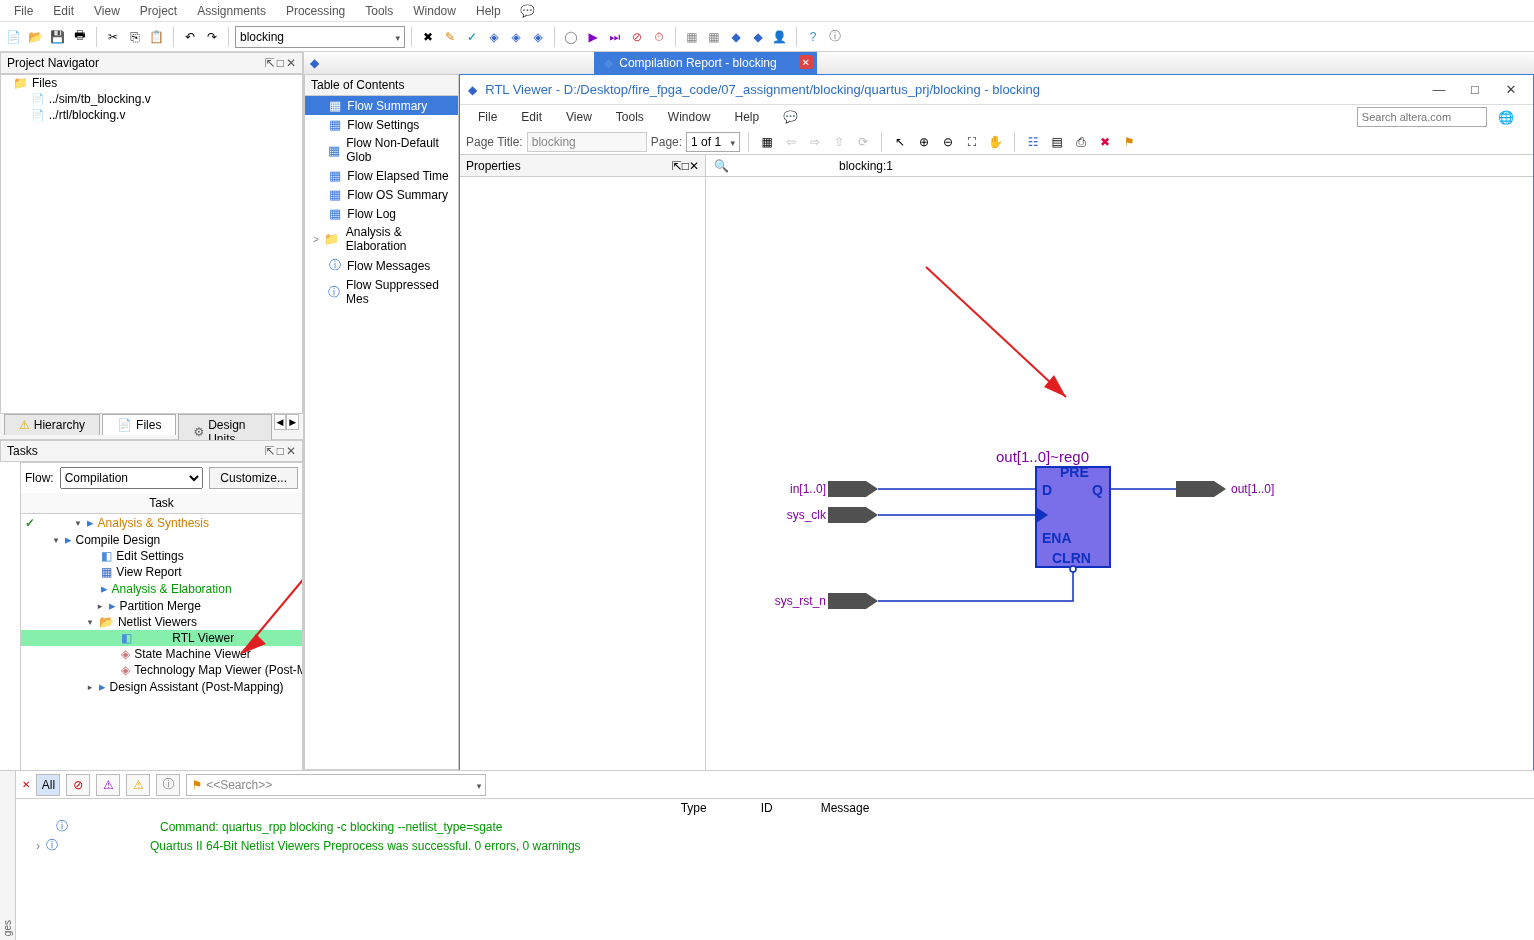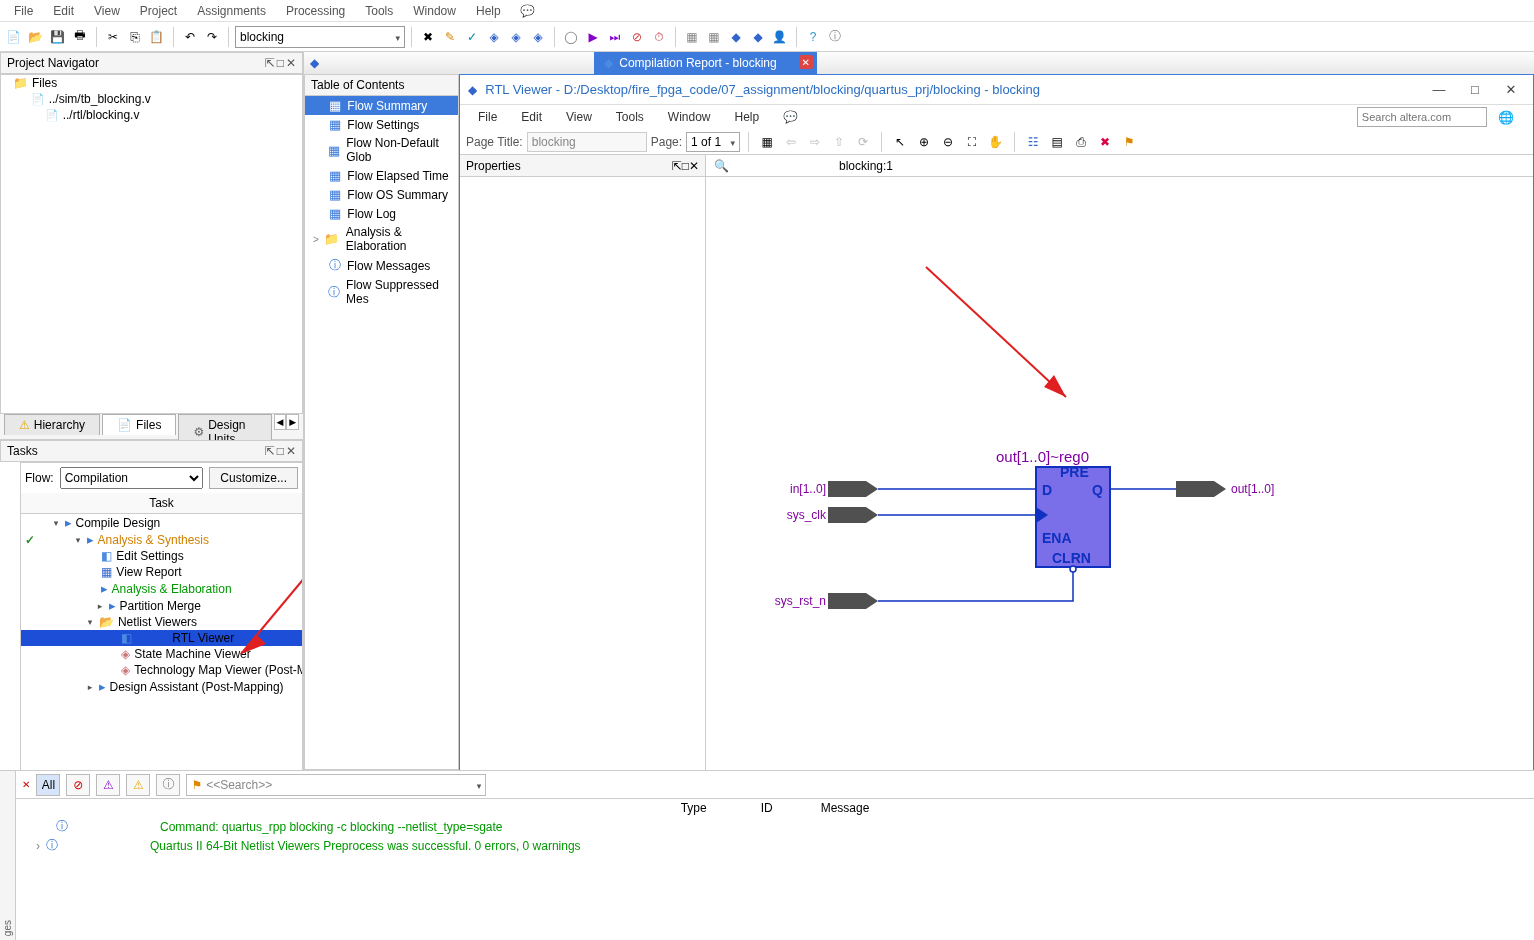--- a/index.html
+++ b/index.html
@@ -45,21 +45,21 @@
 .tri { width: 10px; display: inline-block; font-size: 9px; color: #555; text-align: center; }
 .tri.open::before { content: "▾"; }
 .tri.closed::before { content: "▸"; }
 .play-icon::before { content: "▸"; color: #3b7ad9; font-size: 13px; }
 .folder-open::before { content: "📂"; font-size: 12px; }
 .check-icon::before { content: "✓"; color: #2a912a; font-weight: bold; }
 .blue-cube::before { content: "◧"; color: #4b8be0; }
 .pink-cube::before { content: "◈"; color: #c77; }
 .txt-green { color: #009900; }
 .txt-orange { color: #d08000; }
-.sel-highlight { background: #1d4ed8; gap: 40px; }
+.sel-highlight { background: #86efac; gap: 40px; }
 
 .toc-panel { position: absolute; top: 0; left: 0; width: 155px; bottom: 170px; background: #fff; border: 1px solid #ccc; }
 .toc-header { background: #f5f5f5; padding: 3px 6px; border-bottom: 1px solid #ccc; }
 .toc-item { padding: 2px 4px 2px 8px; display: flex; align-items: center; gap: 6px; }
 .toc-item.sel { background: #3c7adb; color: #fff; }
 .toc-icon-table::before { content: "▦"; color: #3c7adb; font-size: 13px; }
 .toc-item.sel .toc-icon-table::before { color: #fff; }
 .toc-icon-info::before { content: "ⓘ"; color: #3c7adb; }
 .toc-icon-folder::before { content: "📁"; }
 .toc-expand::before { content: ">"; color: #888; font-size: 10px; width: 8px; }
@@ -200,21 +200,21 @@
   </div>
   <div class="nav-tree">
     <div class="rownode">
           <span class="folder-icon"></span>
           <span>Files</span>
         </div>
     <div class="rownode" style="padding-left:30px">
           <span class="file-icon"></span>
           <span>../sim/tb_blocking.v</span>
         </div>
-    <div class="rownode" style="padding-left:44px">
+    <div class="rownode" style="padding-left:30px">
           <span class="file-icon"></span>
           <span>../rtl/blocking.v</span>
         </div>
   </div>
 
   <div class="tabstrip">
     <div class="tab inactive">
           <span class="warn-icon"></span>
           <span>Hierarchy</span>
         </div>
@@ -239,31 +239,31 @@
         </span>
   </div>
   <div class="tasks-panel">
     <div class="flow-row">
       <span>Flow:</span>
       <select><option>Compilation</option></select>
       <button>Customize...</button>
     </div>
     <div class="task-header">Task</div>
     <div class="task-tree">
-      <div class="task-row" style="padding-left:30px">
-            <span class="tri open"></span>
-            <span class="play-icon"></span>
-            <span>Compile Design</span>
-          </div>
       <div class="task-row" style="padding-left:4px">
             <span class="check-icon"></span>
             <span style="width:30px"></span>
             <span class="tri open"></span>
             <span class="play-icon"></span>
             <span class="txt-orange">Analysis &amp; Synthesis</span>
+          </div>
+      <div class="task-row" style="padding-left:30px">
+            <span class="tri open"></span>
+            <span class="play-icon"></span>
+            <span>Compile Design</span>
           </div>
       <div class="task-row" style="padding-left:80px">
             <span class="blue-cube"></span>
             <span>Edit Settings</span>
           </div>
       <div class="task-row" style="padding-left:80px">
             <span style="color:#36c">▦</span>
             <span>View Report</span>
           </div>
       <div class="task-row" style="padding-left:80px">

